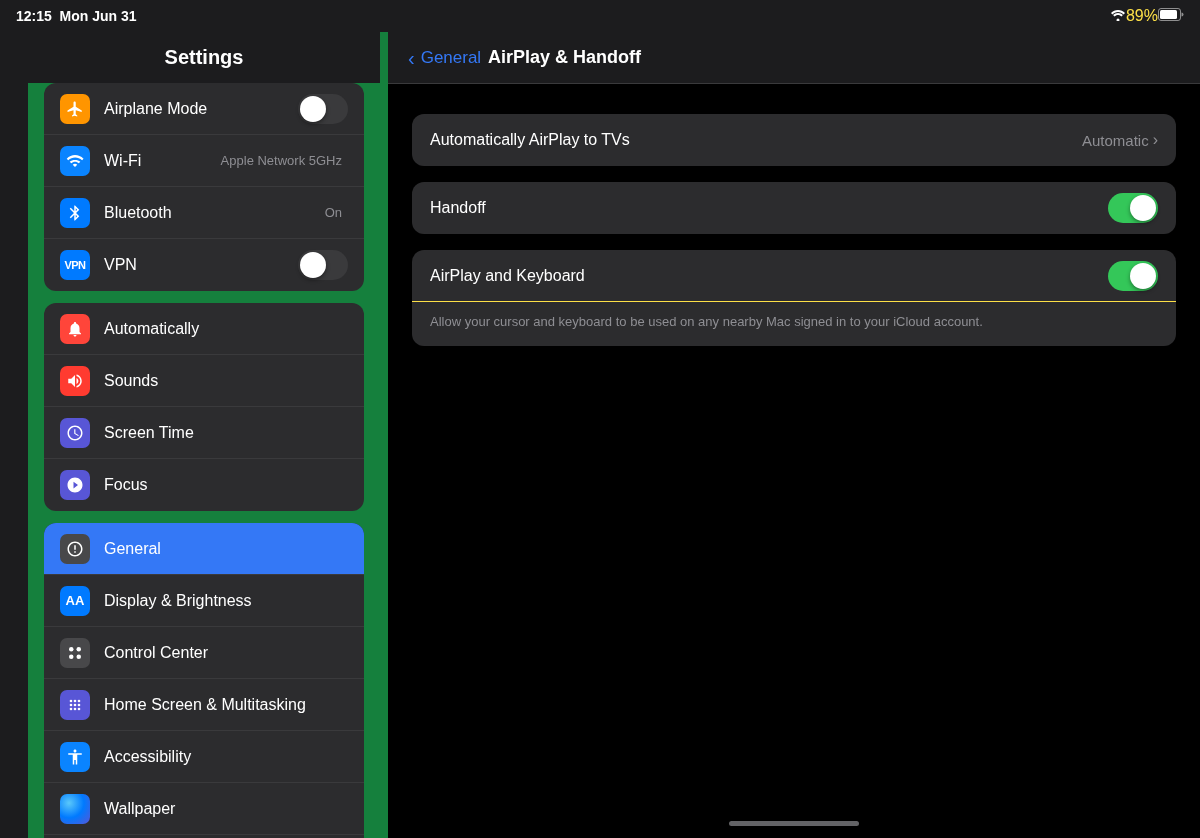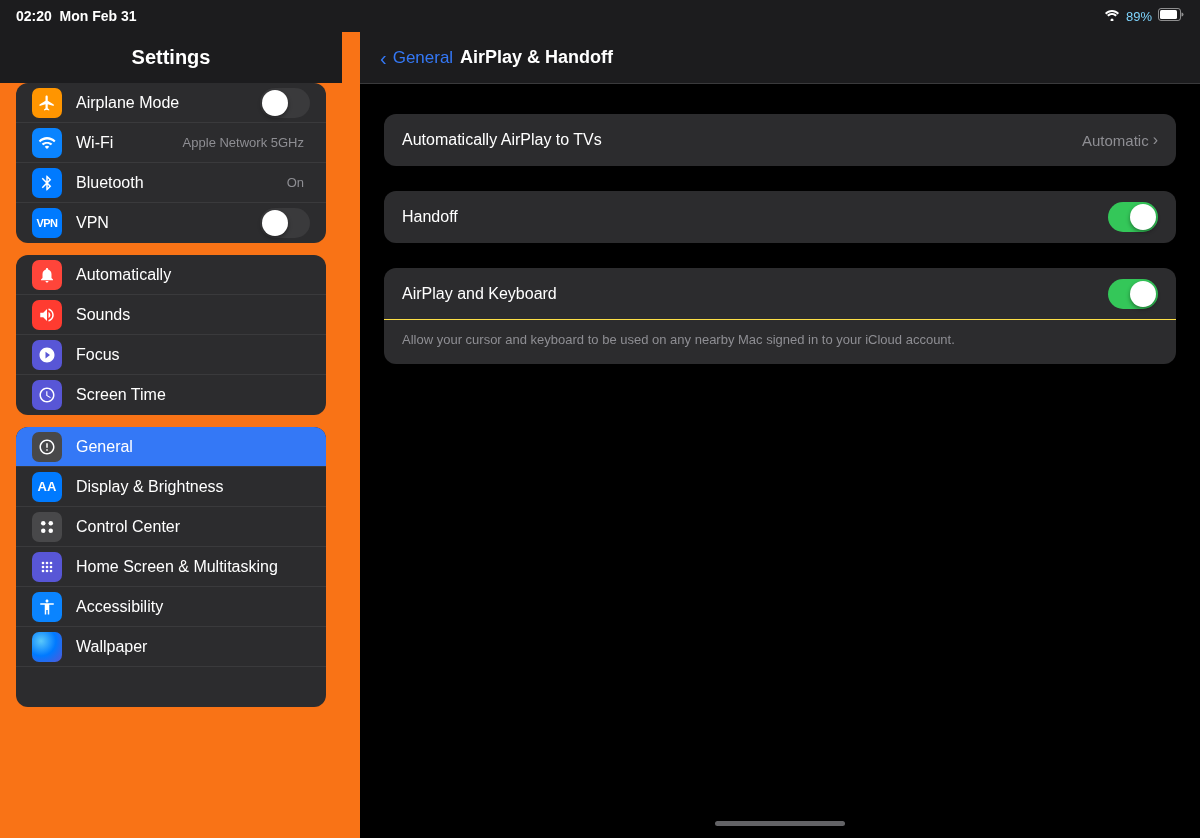--- a/index.html
+++ b/index.html
@@ -26,39 +26,39 @@
       flex-shrink: 0;
     }
     .status-left {
       font-size: 14px;
       font-weight: 600;
       color: #fff;
     }
     .status-right {
       display: flex;
       align-items: center;
-      gap: 6px;
-      font-size: 13px;
-      color: #7dd3fc;
+      font-size: 16px;
+      color: #fde047;
     }
 
     
     .main-layout {
       display: flex;
       flex: 1;
       overflow: hidden;
     }
 
     
     .sidebar {
       width: 360px;
-      background: #f97316;
+      background: #15803d;
       flex-shrink: 0;
       overflow-y: auto;
-      padding: 0 18px 20px 0;
+      padding: 0 8px 20px 0;
+      margin-left: 28px;
     }
 
     .sidebar-title {
       text-align: center;
       font-size: 20px;
       font-weight: 600;
       color: #fff;
       padding: 14px 0 14px 0;
       background: #1c1c1e;
     }
@@ -67,21 +67,21 @@
       margin: 0 16px 12px 16px;
       background: #2c2c2e;
       border-radius: 12px;
       overflow: hidden;
     }
 
     .sidebar-item {
       display: flex;
       align-items: center;
       padding: 0 16px;
-      height: 40px;
+      height: 52px;
       border-bottom: 1px solid #3a3a3c;
       cursor: pointer;
       position: relative;
     }
     .sidebar-item:last-child {
       border-bottom: none;
     }
     .sidebar-item.active {
       background: #3478f6;
       border-radius: 0;
@@ -186,21 +186,21 @@
 
     .header-spacer {
       min-width: 80px;
     }
 
     
     .content-body {
       padding: 30px 24px;
       display: flex;
       flex-direction: column;
-      gap: 9px;
+      gap: 0;
     }
 
     .settings-card {
       background: #2c2c2e;
       border-radius: 12px;
       overflow: hidden;
       margin-bottom: 16px;
     }
 
     .card-row {
@@ -267,21 +267,21 @@
       width: 18px;
       height: 18px;
       fill: #fff;
     }
   </style>
 </head>
 <body>
 
 <div class="status-bar">
   <div class="status-left">
-    <span>02:20</span> &nbsp;<span>Mon Feb 31</span>
+    <span>12:15</span> &nbsp;<span>Mon Jun 31</span>
   </div>
   <div class="status-right">
     <span>
       <svg width="16" height="12" viewBox="0 0 16 12" fill="white">
         <path d="M8 3C10.2 3 12.2 3.9 13.6 5.4L15 4C13.2 2.1 10.7 1 8 1C5.3 1 2.8 2.1 1 4L2.4 5.4C3.8 3.9 5.8 3 8 3Z"></path>
         <path d="M8 6C9.4 6 10.6 6.6 11.5 7.5L12.9 6.1C11.6 4.8 9.9 4 8 4C6.1 4 4.4 4.8 3.1 6.1L4.5 7.5C5.4 6.6 6.6 6 8 6Z"></path>
         <circle cx="8" cy="11" r="1.5"></circle>
       </svg>
     </span>
     <span>89%</span>
@@ -359,33 +359,33 @@
           <svg class="icon-svg" viewBox="0 0 24 24">
               <path d="M3 9v6h4l5 5V4L7 9H3zm13.5 3c0-1.77-1.02-3.29-2.5-4.03v8.05c1.48-.73 2.5-2.25 2.5-4.02zM14 3.23v2.06c2.89.86 5 3.54 5 6.71s-2.11 5.85-5 6.71v2.06c4.01-.91 7-4.49 7-8.77s-2.99-7.86-7-8.77z"></path>
             </svg>
         </div>
         <span class="item-label">Sounds</span>
       </div>
 
       <div class="sidebar-item">
         <div class="item-icon icon-indigo">
           <svg class="icon-svg" viewBox="0 0 24 24">
+              <path d="M11.99 2C6.47 2 2 6.48 2 12s4.47 10 9.99 10C17.52 22 22 17.52 22 12S17.52 2 11.99 2zM12 20c-4.42 0-8-3.58-8-8s3.58-8 8-8 8 3.58 8 8-3.58 8-8 8zm.5-13H11v6l5.25 3.15.75-1.23-4.5-2.67V7z"></path>
+            </svg>
+        </div>
+        <span class="item-label">Screen Time</span>
+      </div>
+
+      <div class="sidebar-item">
+        <div class="item-icon icon-indigo">
+          <svg class="icon-svg" viewBox="0 0 24 24">
               <path d="M12 2C6.48 2 2 6.48 2 12s4.48 10 10 10 10-4.48 10-10S17.52 2 12 2zm-2 14.5v-9l6 4.5-6 4.5z"></path>
             </svg>
         </div>
         <span class="item-label">Focus</span>
-      </div>
-
-      <div class="sidebar-item">
-        <div class="item-icon icon-indigo">
-          <svg class="icon-svg" viewBox="0 0 24 24">
-              <path d="M11.99 2C6.47 2 2 6.48 2 12s4.47 10 9.99 10C17.52 22 22 17.52 22 12S17.52 2 11.99 2zM12 20c-4.42 0-8-3.58-8-8s3.58-8 8-8 8 3.58 8 8-3.58 8-8 8zm.5-13H11v6l5.25 3.15.75-1.23-4.5-2.67V7z"></path>
-            </svg>
-        </div>
-        <span class="item-label">Screen Time</span>
       </div>
     </div>
 
     <div class="sidebar-group">
 
       <div class="sidebar-item active">
         <div class="item-icon icon-gray2">
           <svg class="icon-svg" viewBox="0 0 24 24">
               <path d="M12 2C6.48 2 2 6.48 2 12s4.48 10 10 10 10-4.48 10-10S17.52 2 12 2zm0 18c-4.41 0-8-3.59-8-8s3.59-8 8-8 8 3.59 8 8-3.59 8-8 8zm-1-13h2v6h-2zm0 8h2v2h-2z"></path>
             </svg>

